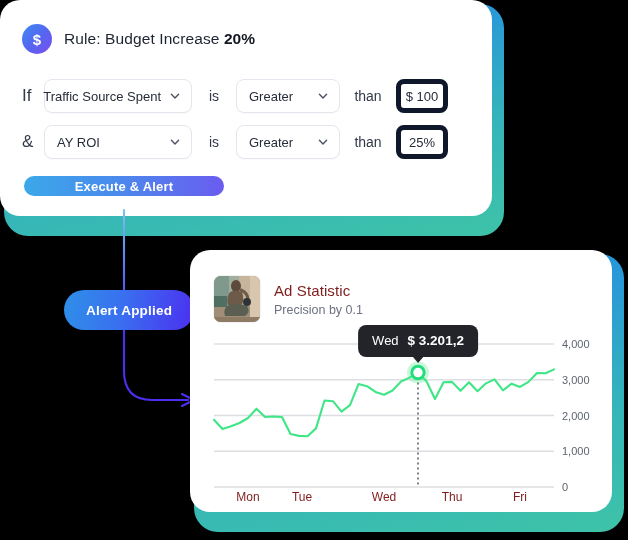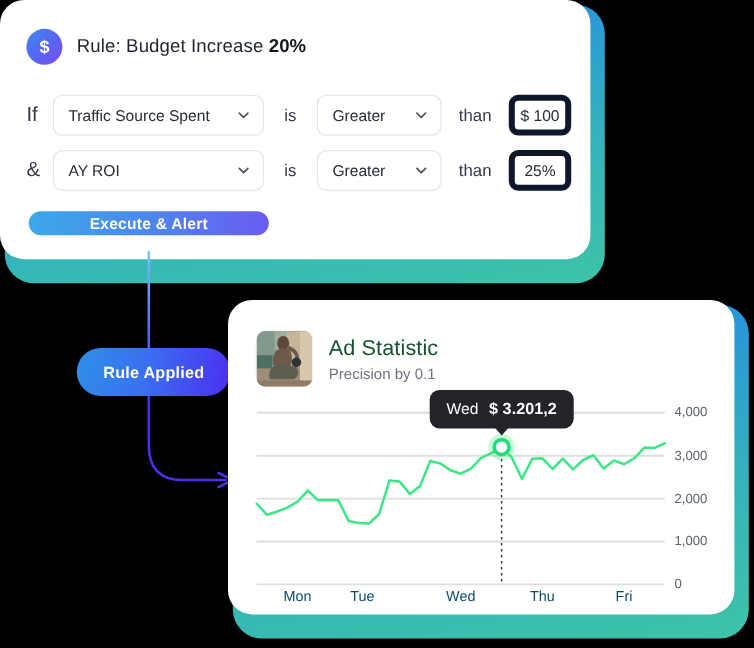--- a/index.html
+++ b/index.html
@@ -91,21 +91,21 @@
     background: #fff;
     display: flex;
     align-items: center;
     padding: 0 10px 0 12px;
     box-sizing: border-box;
     font-size: 13px;
     color: #262c3a;
     box-shadow: 0 1px 1px rgba(16,24,40,0.02);
   }
   .select-box .sel-label { flex: 1; white-space: nowrap; }
-  .sel-wide { width: 176px; }
+  .sel-wide { width: 148px; justify-content: flex-end; }
   .sel-mid  { width: 104px; }
 
   .chev {
     width: 12px; height: 12px;
     flex: none;
     margin-left: 8px;
     display: block;
   }
   .chev svg { display: block; }
 
@@ -156,21 +156,21 @@
     width: 46px; height: 46px;
     border-radius: 7px;
     flex: none;
     overflow: hidden;
     position: relative;
     background: #8d8478;
     box-shadow: 0 0 0 1px rgba(0,0,0,0.05);
   }
   .thumb svg { display:block; width:100%; height:100%; }
   .chart-titles { display: flex; flex-direction: column; gap: 4px; }
-  .chart-title { font-size: 18px; color: #14532d; letter-spacing: .1px; }
+  .chart-title { font-size: 15px; color: #7f1d1d; letter-spacing: .1px; }
   .chart-sub { font-size: 12.5px; color: #6c7280; }
 
   
   #plot {
     position: absolute;
     left: 24px; top: 94px;
     width: 374px; height: 152px;
   }
   #plot svg { display: block; overflow: visible; }
 
@@ -178,21 +178,21 @@
     position: absolute;
     font-size: 11px;
     color: #5d636e;
     white-space: nowrap;
     left: 348px;
     transform: translateY(-50%);
   }
   .xlab {
     position: absolute;
     font-size: 12px;
-    color: #0c4a6e;
+    color: #7f1d1d;
     top: 146px;
     transform: translateX(-50%);
     white-space: nowrap;
   }
 
   
   #tooltip {
     position: absolute;
     left: 138px; top: -50px;
     height: 32px;
@@ -307,21 +307,21 @@
       <stop offset="0%" stop-color="#7ec4ee"></stop>
       <stop offset="22%" stop-color="#5b8bf2"></stop>
       <stop offset="60%" stop-color="#4b2ff0"></stop>
       <stop offset="100%" stop-color="#4b2ff0"></stop>
     </linearGradient>
   </defs>
   <path d="M124,210 L124,371 Q124,400 152,400 L188,400" fill="none" stroke="url(#connGrad)" stroke-width="2.1" stroke-linecap="round"></path>
   <path d="M182,394 L194,400 L182,406" fill="none" stroke="#4b2ff0" stroke-width="2.1" stroke-linecap="round" stroke-linejoin="round"></path>
 </svg>
 
-<div id="rule-applied">Rule Applied</div>
+<div id="rule-applied">Alert Applied</div>
 
 <div class="card-wrap" id="chart-card-wrap">
   <div class="card-backdrop"></div>
   <div class="card" id="chart-card">
 
     <div class="chart-head">
       <div class="thumb">
         <svg viewBox="0 0 46 46" preserveAspectRatio="xMidYMid slice">
           <rect x="0" y="0" width="46" height="46" fill="#b9a894"></rect>
           <rect x="0" y="0" width="15" height="30" fill="#7f9a8c"></rect>

